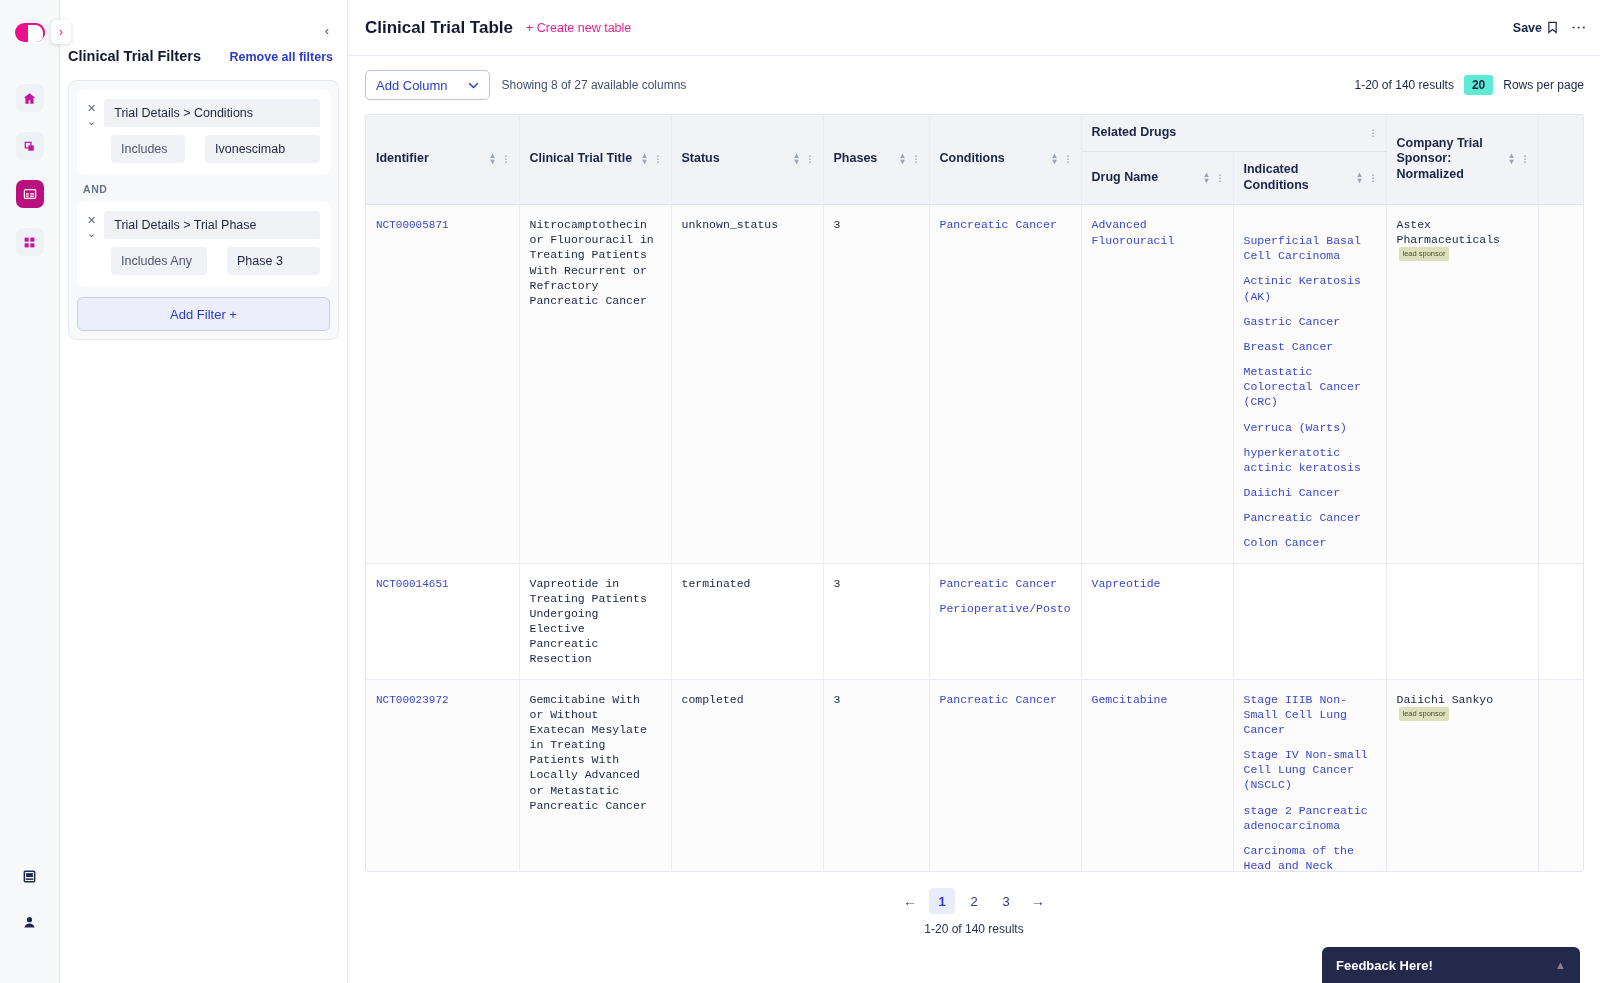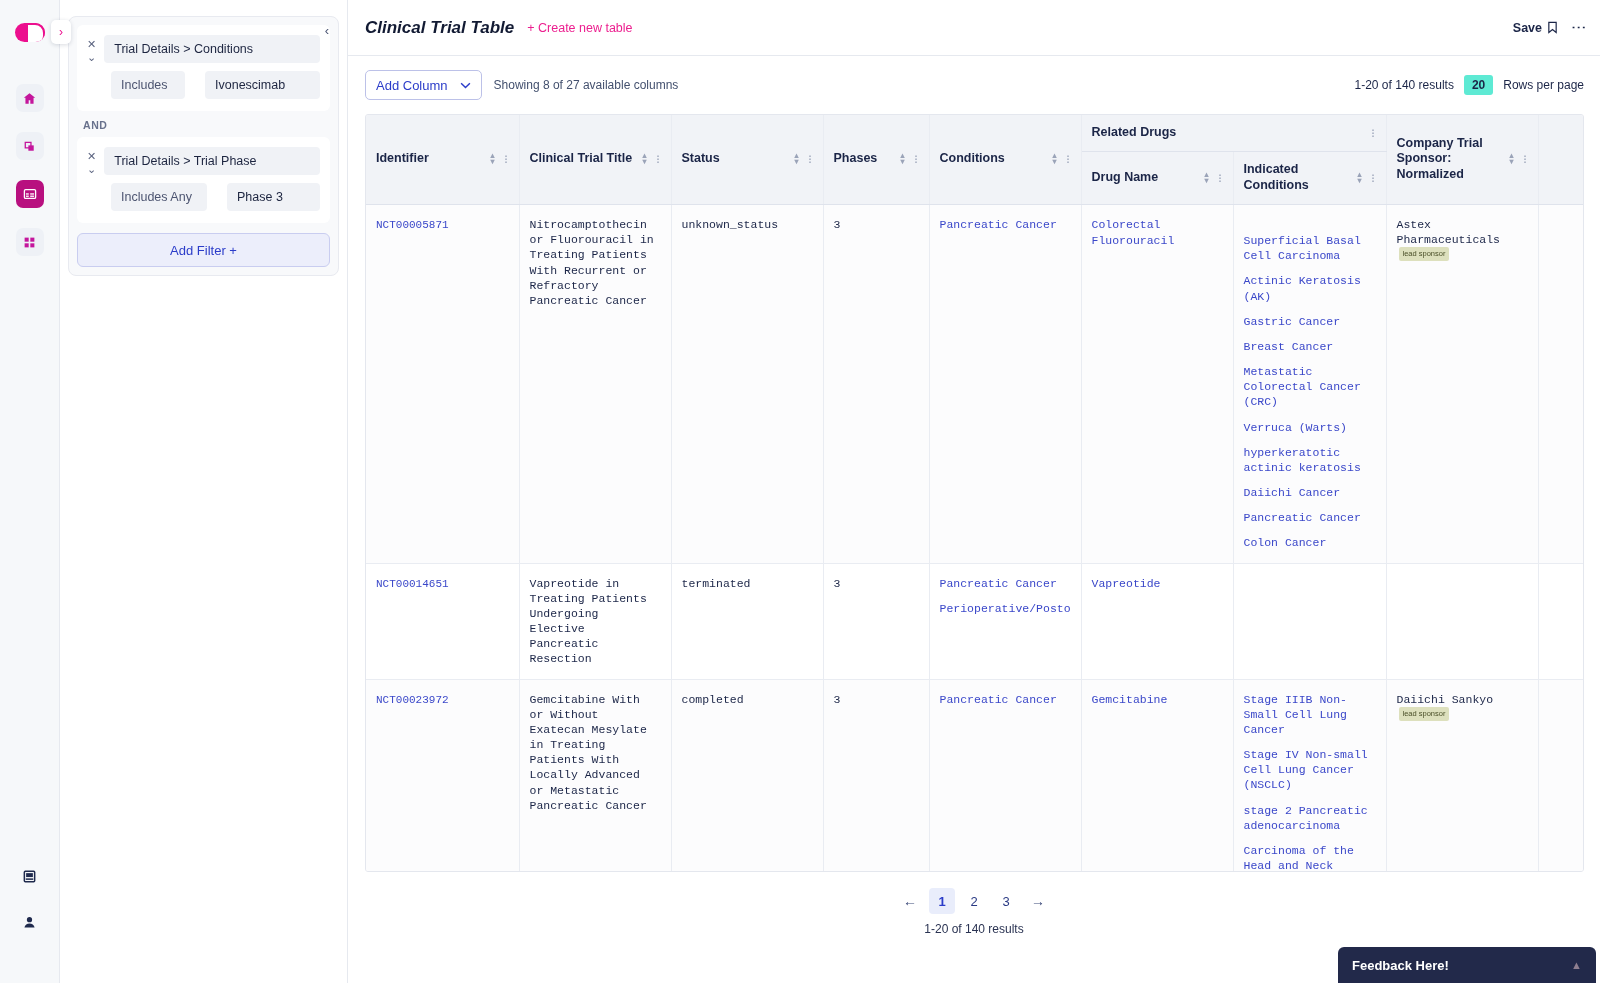--- a/index.html
+++ b/index.html
@@ -91,32 +91,32 @@
     cursor:pointer;
   }
 
   
   .main { flex: 1; height: 983px; display: flex; flex-direction: column;
     background: #ffffff; min-width:0; }
   .topbar {
     height: 56px; border-bottom: 1px solid #e6e9ef;
     display:flex; align-items:center; padding: 0 16px 0 17px;
   }
-  .page-title { font-size: 17px; font-weight: bold; color:#121a33;font-style:italic; }
+  .page-title { font-size: 17px; font-weight: bold; color:#121a33; }
   .create-new { margin-left: 13px; font-size: 12.5px; color:#ec1f8f; cursor:pointer; }
   .topbar-right { margin-left:auto; display:flex; align-items:center; gap:16px; }
   .save-btn { display:flex; align-items:center; gap:5px; font-size:12.5px;
     font-weight:bold; color:#1b2547; cursor:pointer; }
   .kebab { color:#1b2547; font-size:15px; line-height:10px; cursor:pointer;
     letter-spacing:0; writing-mode: vertical-rl; }
 
   .toolbar { height: 58px; display:flex; align-items:center; padding: 0 16px 0 17px; }
   .add-column {
     height: 30px; border:1px solid #bcc1e8; border-radius:5px;
-    display:flex; align-items:center; gap:12px; padding: 0 10px;
+    display:flex; align-items:center; gap:20px; padding: 0 10px;
     color:#2b3cc9; font-size:13px; cursor:pointer;
   }
   .showing { margin-left: 12px; font-size: 12px; color:#43506e; }
   .toolbar-right { margin-left:auto; display:flex; align-items:center; gap:10px;
     font-size:12px; color:#1b2547; }
   .rows-num { background:#5eead4; border-radius:3px; padding:3px 8px;
     font-weight:bold; font-size:12px; cursor:pointer; }
 
   
   .table-wrap { margin: 0 16px 0 17px; border:1px solid #e4e7ee;
@@ -164,21 +164,21 @@
     gap: 6px; margin-top: 8px; }
   .pg { min-width: 26px; height: 26px; border-radius:4px; display:flex;
     align-items:center; justify-content:center; font-size:13px;
     color:#2a3a84; cursor:pointer; }
   .pg.active { background:#e9edfb; color:#2b3cc9; font-weight:bold; }
   .pg.arrow { color:#3c4a7a; font-size:14px; }
   .pager-sub { text-align:center; font-size:12px; color:#2a3352; }
 
   
   .feedback {
-    position:absolute; right: 4px; bottom: 0; width: 258px; height: 36px;
+    position:absolute; right: 20px; bottom: 0; width: 258px; height: 36px;
     background:#22294a; border-radius: 6px 6px 0 0; color:#ffffff;
     display:flex; align-items:center; padding: 11px 14px;
     font-size: 13px; font-weight: bold;
   }
   .feedback .caret { margin-left:auto; color:#8e7e90; font-size:11px; }
 </style>
 </head>
 <body>
 
 <div class="app">
@@ -237,20 +237,24 @@
   </div>
 
   <div class="sidebar">
     <div class="sidebar-toggle">
       <span>›</span>
     </div>
     <div class="collapse-btn">
       <span>‹</span>
     </div>
 
+    <div class="sb-head">
+      <div class="sb-title">Clinical Trial Filters</div>
+      <div class="sb-remove">Remove all filters</div>
+    </div>
 
     <div class="filters-box">
 
       <div class="fcard">
         <div class="fcard-top">
           <div class="fcard-ctrls">
             <span>✕</span>
             <span>⌄</span>
           </div>
           <div class="fld grow">Trial Details &gt; Conditions</div>
@@ -446,21 +450,21 @@
               <td class="ident"><span class="lnk">NCT00005871</span></td>
               <td>Nitrocamptothecin or Fluorouracil in Treating Patients With Recurrent or Refractory Pancreatic Cancer</td>
               <td>unknown_status</td>
               <td>3</td>
               <td>
                 <div class="cond-list">
                   <div class="lnk nowrapcell">Pancreatic Cancer</div>
                 </div>
               </td>
               <td>
-                <div class="lnk" style="min-height:16px">Colorectal</div>
+                <div class="lnk" style="min-height:16px">Advanced</div>
                 <div class="lnk" style="min-height:290px">Fluorouracil</div>
               </td>
               <td>
                 <div class="cond-list" style="min-height:16px"></div>
                 <div class="cond-list" style="min-height:0px">
                   <div class="lnk">Superficial Basal Cell Carcinoma</div>
                   <div class="lnk">Actinic Keratosis (AK)</div>
                   <div class="lnk">Gastric Cancer</div>
                   <div class="lnk">Breast Cancer</div>
                   <div class="lnk">Metastatic Colorectal Cancer (CRC)</div>

